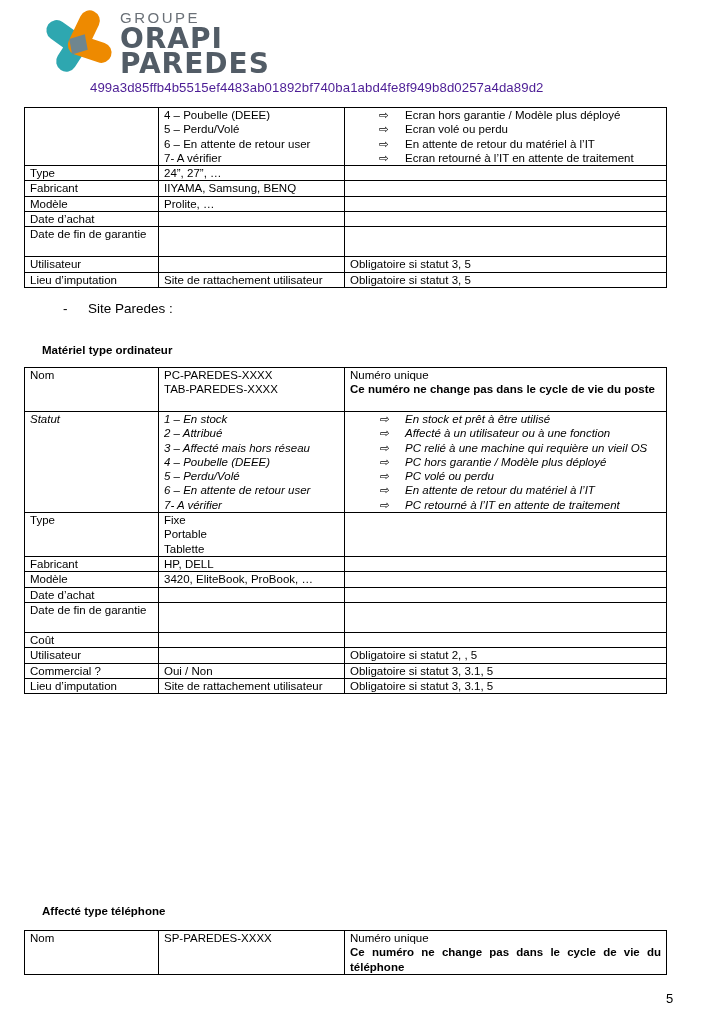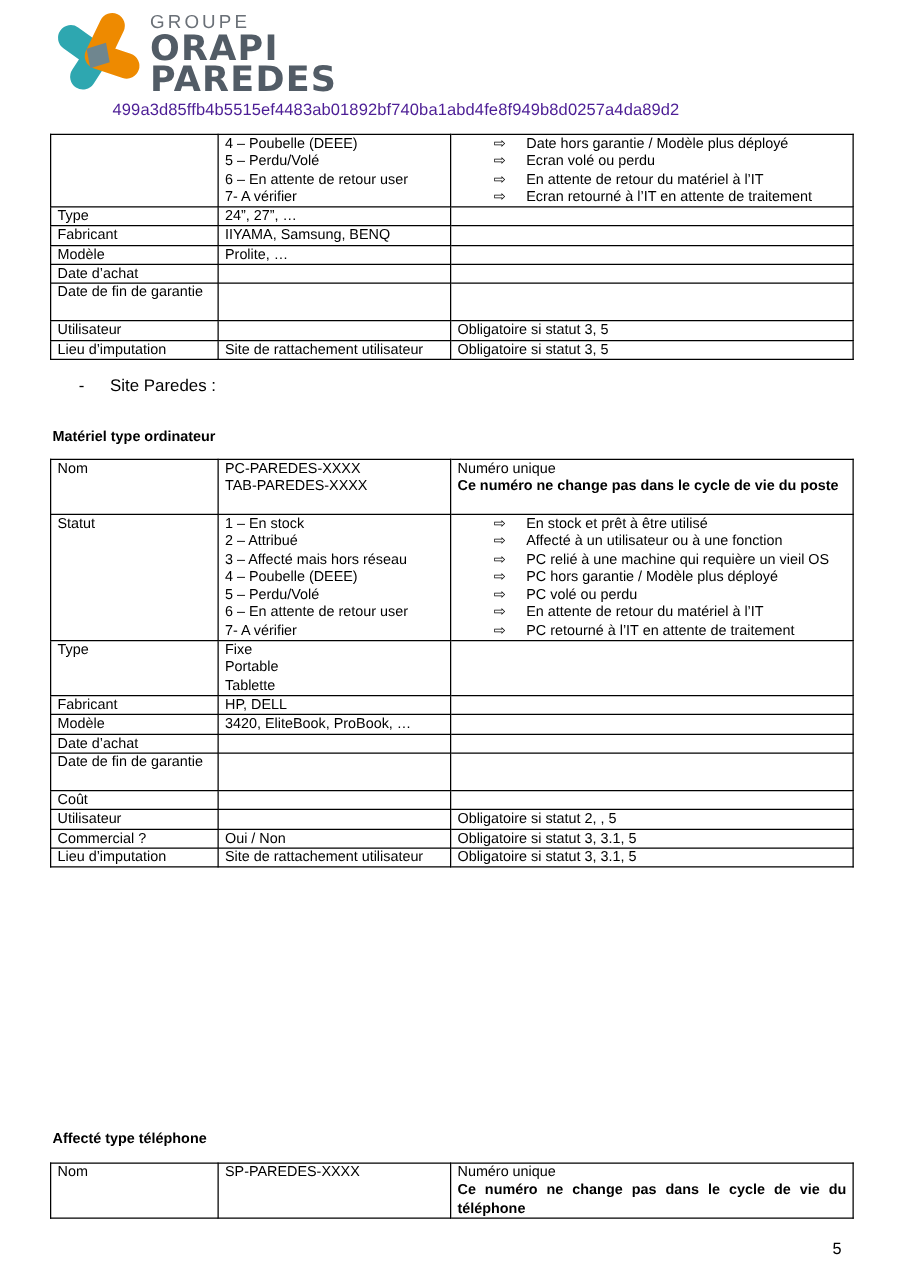--- a/index.html
+++ b/index.html
@@ -9,28 +9,28 @@
     margin:0 auto;
   }
   
   .logo{position:absolute;left:40px;top:6px;display:flex;align-items:flex-end;}
   .logo-mark{flex:0 0 76px;}
   .logo-text{margin-left:4px;padding-top:4px;}
   .brand-groupe{font-size:15px;letter-spacing:2.5px;color:#6a7077;line-height:16px;}
   .brand-big{font-size:28px;font-weight:bold;color:#525c66;line-height:25px;letter-spacing:1px;font-family:"DejaVu Sans","Liberation Sans",sans-serif;}
   .hash{position:absolute;left:90px;top:80px;font-size:13.2px;color:#4c1d95;letter-spacing:0.1px;}
   
-  .doc-table{position:absolute;left:40px;width:642px;border-collapse:collapse;table-layout:fixed;
+  .doc-table{position:absolute;left:24px;width:642px;border-collapse:collapse;table-layout:fixed;
              font-size:11.5px;line-height:14.3px;}
   .doc-table td{border:1px solid #000;vertical-align:top;padding:0 5px;overflow:hidden;height:13.5px;}
   .t1{top:107px;}
   .t2{top:367px;}
   .t3{top:930px;}
   tr.rh57 td{height:57px;}
-  tr.rh100 td{height:100px;}
+  tr.rh100 td{height:100px;font-style:italic;}
   tr.rh43 td{height:43px;}
   tr.rh29 td{height:29px;}
   .lines{white-space:pre-line;}
   .jst{text-align:justify;}
   .bold{font-weight:bold;}
   .arrow-line{display:flex;padding-left:29px;}
   .arrow{flex:0 0 13px;margin-right:13px;}
   
   .pour{position:absolute;left:63px;top:301px;font-size:13.5px;display:flex;}
   .pour .dash{width:25px;}
@@ -67,21 +67,21 @@
     <tbody>
         <tr class="rh57">
       <td></td>
       <td class="lines">4 – Poubelle (DEEE)
 5 – Perdu/Volé
 6 – En attente de retour user
 7- A vérifier</td>
       <td>
         <div class="arrow-line">
               <span class="arrow">⇨</span>
-              <span>Date hors garantie / Modèle plus déployé</span>
+              <span>Ecran hors garantie / Modèle plus déployé</span>
             </div>
         <div class="arrow-line">
               <span class="arrow">⇨</span>
               <span>Ecran volé ou perdu</span>
             </div>
         <div class="arrow-line">
               <span class="arrow">⇨</span>
               <span>En attente de retour du matériel à l’IT</span>
             </div>
         <div class="arrow-line">

